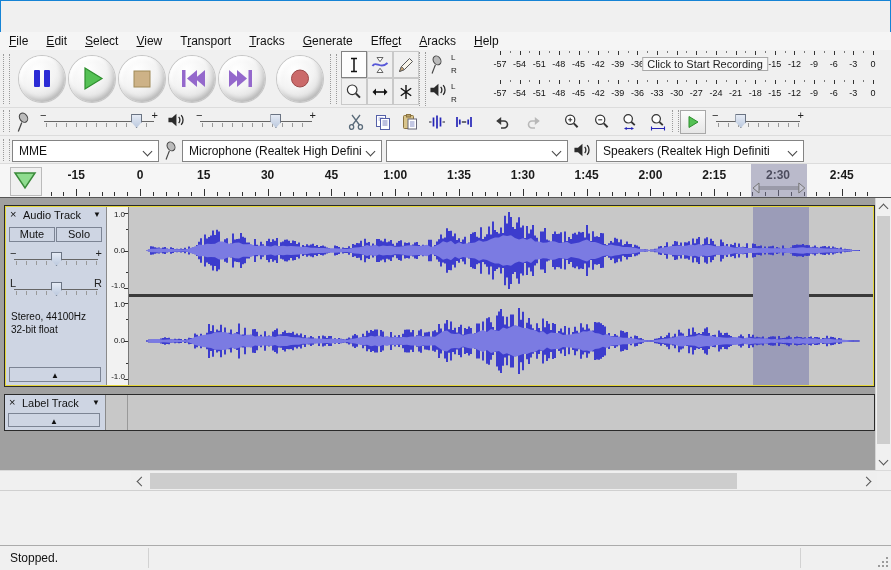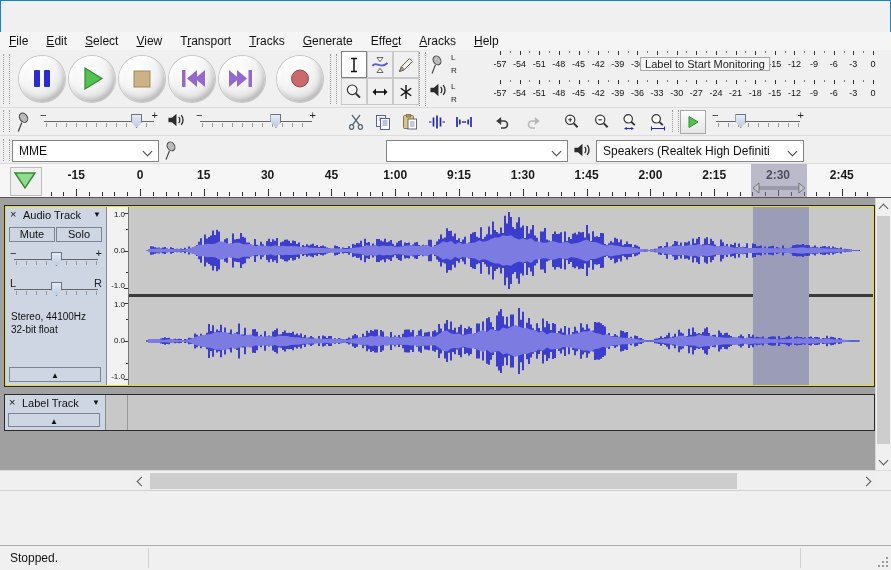--- a/index.html
+++ b/index.html
@@ -275,21 +275,21 @@
         <div class="mtick" style="left: 362.88px; height: 2px; background: rgb(119, 119, 119);"></div>
         <span class="mnum" style="left: 353.08px;">-9</span>
         <div class="mtick" style="left: 372.71px; height: 4px;"></div>
         <div class="mtick" style="left: 382.51px; height: 2px; background: rgb(119, 119, 119);"></div>
         <span class="mnum" style="left: 372.71px;">-6</span>
         <div class="mtick" style="left: 392.34px; height: 4px;"></div>
         <div class="mtick" style="left: 402.14px; height: 2px; background: rgb(119, 119, 119);"></div>
         <span class="mnum" style="left: 392.34px;">-3</span>
         <div class="mtick" style="left: 411.97px; height: 4px;"></div>
         <span class="mnum" style="left: 411.97px;">0</span>
-        <div class="monitor" style="left: 244px;">Label to Start Monitoring</div>
+        <div class="monitor" style="left: 244px;">Click to Start Recording</div>
       </div>
   </div>
   <div class="meter" style="top:79px;" id="play-meter">
     <span class="micon">
       <svg viewBox="0 0 22 18" width="20" height="16">
           <path d="M2.5 6.5 v5 h4 l5 4.5 V2 l-5 4.5 z" fill="#2b2b2b"></path>
           <path d="M14 5.5 c1.8 1.8 1.8 5.2 0 7" fill="none" stroke="#2b2b2b" stroke-width="1.5"></path>
           <path d="M16.8 3.5 c2.8 2.8 2.8 8.2 0 11" fill="none" stroke="#2b2b2b" stroke-width="1.5"></path>
         </svg>
     </span>
@@ -474,20 +474,24 @@
       <span class="chev"></span>
     </div>
   <span class="abs" style="left:162px;top:139px;">
     <svg viewBox="0 0 20 24" width="18" height="22">
         <g transform="rotate(-35 10 8)">
           <ellipse cx="10" cy="8" rx="4" ry="5.2" fill="#bbb" stroke="#444" stroke-width="1.1"></ellipse>
         </g>
         <path d="M8.2 13 L4.5 22.5" stroke="#444" stroke-width="1.3" fill="none"></path>
       </svg>
   </span>
+  <div class="combo" style="left:182px;top:140px;width:200px;">
+      <span>Microphone (Realtek High Defini</span>
+      <span class="chev"></span>
+    </div>
   <div class="combo" style="left:386px;top:140px;width:182px;">
       <span class="chev"></span>
     </div>
   <span class="abs" style="left:572px;top:142px;">
     <svg viewBox="0 0 22 18" width="20" height="16">
         <path d="M2.5 6.5 v5 h4 l5 4.5 V2 l-5 4.5 z" fill="#2b2b2b"></path>
         <path d="M14 5.5 c1.8 1.8 1.8 5.2 0 7" fill="none" stroke="#2b2b2b" stroke-width="1.5"></path>
         <path d="M16.8 3.5 c2.8 2.8 2.8 8.2 0 11" fill="none" stroke="#2b2b2b" stroke-width="1.5"></path>
       </svg>
   </span>
@@ -567,21 +571,21 @@
         <div class="r-tick" style="left: 789.035px; height: 4px;"></div>
         <div class="r-tick" style="left: 801.794px; height: 7px;"></div>
         <div class="r-tick" style="left: 814.554px; height: 4px;"></div>
         <div class="r-tick" style="left: 827.314px; height: 4px;"></div>
         <span class="r-num" style="left: 36.2005px;">-15</span>
         <span class="r-num" style="left: 100px;">0</span>
         <span class="r-num" style="left: 163.799px;">15</span>
         <span class="r-num" style="left: 227.599px;">30</span>
         <span class="r-num" style="left: 291.399px;">45</span>
         <span class="r-num" style="left: 355.198px;">1:00</span>
-        <span class="r-num" style="left: 418.998px;">9:15</span>
+        <span class="r-num" style="left: 418.998px;">1:35</span>
         <span class="r-num" style="left: 482.797px;">1:30</span>
         <span class="r-num" style="left: 546.596px;">1:45</span>
         <span class="r-num" style="left: 610.396px;">2:00</span>
         <span class="r-num" style="left: 674.196px;">2:15</span>
         <span class="r-num" style="left: 737.995px;">2:30</span>
         <span class="r-num" style="left: 801.794px;">2:45</span>
         <div class="r-sel" style="left: 710.999px; width: 55.8161px;">
           <svg width="55.81605590000015" height="12" style="position:absolute;left:0;top:18px;">
             <path d="M6 6 H49.81605590000015" stroke="#9a9aa8" stroke-width="4"></path>
             <path d="M8 1 L2 6 L8 11 Z" fill="#c4c4d2" stroke="#777"></path>

